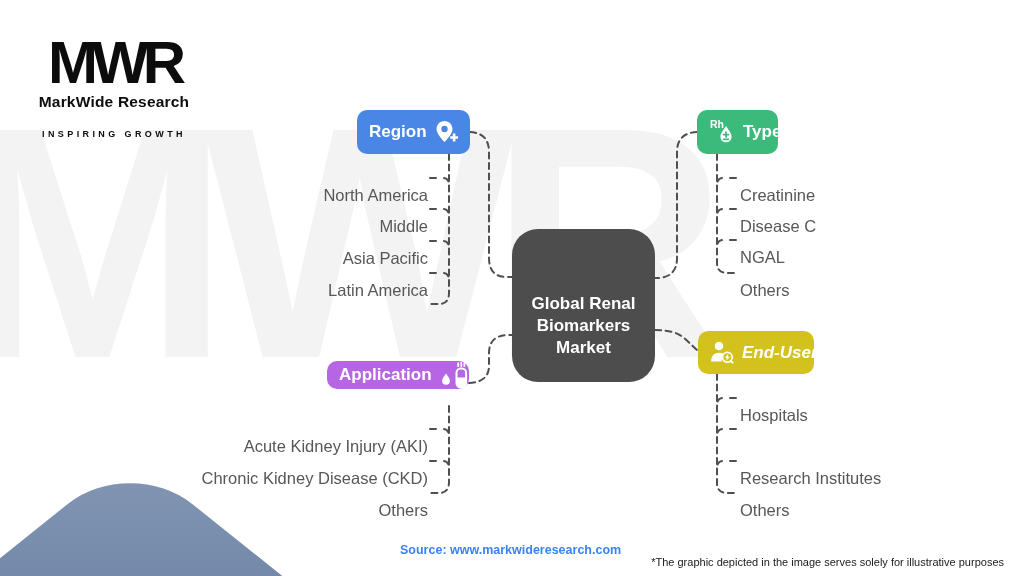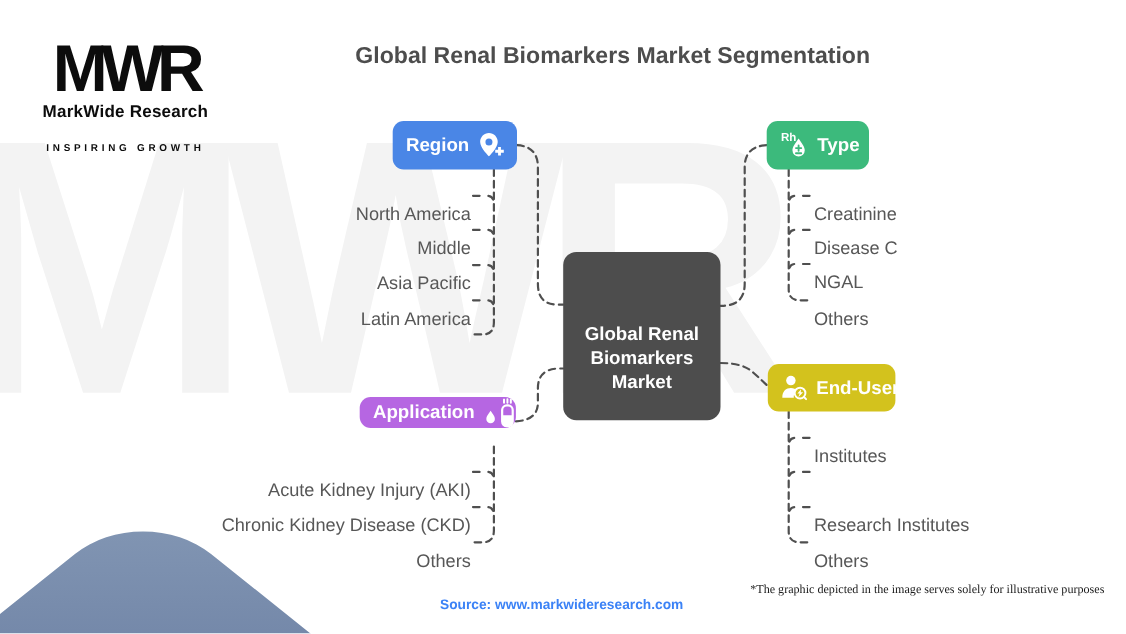--- a/index.html
+++ b/index.html
@@ -46,40 +46,40 @@
   
   .node { position:absolute; z-index:3; display:flex; align-items:center; }
   .branch-node {
     border-radius:10px; padding:0 12px; gap:7px;
     justify-content:space-between; background:var(--bc,#888);
   }
   .node-label { color:#ffffff; font-weight:bold; font-size:17px; white-space:nowrap; }
   .node-icon { display:flex; align-items:center; }
 
   #node-region      { left:357px; top:110px; width:113px; height:44px; }
-  #node-type        { left:697px; top:110px; width:93px;  height:44px; }
+  #node-type        { left:697px; top:110px; width:81px;  height:44px; }
   #node-application { left:327px; top:361px; width:142px; height:28px; }
-  #node-enduser     { left:698px; top:331px; width:116px; height:43px; }
+  #node-enduser     { left:698px; top:331px; width:116px; height:43px;font-style:italic; }
 
   .center-node {
     left:512px; top:229px; width:143px; height:153px;
-    background:#4d4d4d; border-radius:12px;
+    background:#4d4d4d; border-radius:26px;
     color:#ffffff; font-weight:bold; font-size:17px; line-height:22px;
     text-align:center; justify-content:center; align-items:flex-start;
     padding:64px 10px 0 10px; z-index:3;
   }
 
   
   .item { position:absolute; z-index:3; font-size:16.5px; color:#575757; height:20px; line-height:20px; white-space:nowrap;margin-top:17px; }
   .item-left  { right:596px; text-align:right; }
   .item-right { left:740px; text-align:center; }
 
   
   .source { position:absolute; left:400px; top:543px; font-size:12.5px; font-weight:bold; color:#3b82f6; z-index:3; }
-  .disclaimer { position:absolute; right:20px; top:530px; font-size:11px; color:#1a1a1a; z-index:3;font-family:Liberation Serif, serif; }
+  .disclaimer { position:absolute; right:20px; top:556px; font-size:11px; color:#1a1a1a; z-index:3; }
 </style>
 </head>
 <body>
 
 <div id="canvas">
 
   <div class="watermark">MWR</div>
   <div class="corner-shape"></div>
 
   <svg id="connectors" width="1024" height="576" viewBox="0 0 1024 576">
@@ -101,21 +101,20 @@
     <path d="M697,132 Q677,133 677,152 V258 Q677,277 658,278 L655,278"></path>
     <path d="M655,330 Q675,330 684,338 Q693,346 698,351"></path>
   </svg>
 
   <div class="logo">
     <div class="logo-mark">MWR</div>
     <div class="logo-name">MarkWide Research</div>
     <div class="logo-tagline">INSPIRING GROWTH</div>
   </div>
 
-  <h1 class="title">Global Renal Biomarkers Market Segmentation</h1>
 
   <div class="node center-node" style="background: rgb(77, 77, 77);">Global Renal Biomarkers Market</div>
 
   <div class="node branch-node" id="node-region" style="--bc: #4a86e6;">
     <span class="node-label">Region</span>
     <span class="node-icon">
       <svg width="25" height="25" viewBox="0 0 25 25">
         <path fill="#fff" fill-rule="evenodd" d="M10.5,1 C6.1,1 2.5,4.6 2.5,9 c0,5.5 8,13 8,13 s8,-7.5 8,-13 C18.5,4.6 14.9,1 10.5,1 Z M10.5,12.2 a3.2,3.2 0 1 1 0,-6.4 a3.2,3.2 0 0 1 0,6.4 Z"></path>
         <path fill="#fff" d="M16.2,16.2 h2.6 v-2.6 h2.6 v2.6 h2.6 v2.6 h-2.6 v2.6 h-2.6 v-2.6 h-2.6 Z"></path>
       </svg>
@@ -165,20 +164,20 @@
 
   <div class="item item-right" style="top:168px">Creatinine</div>
   <div class="item item-right" style="top:199px">Disease C</div>
   <div class="item item-right" style="top:230px">NGAL</div>
   <div class="item item-right" style="top:263px">Others</div>
 
   <div class="item item-left" style="top:419px">Acute Kidney Injury (AKI)</div>
   <div class="item item-left" style="top:451px">Chronic Kidney Disease (CKD)</div>
   <div class="item item-left" style="top:483px">Others</div>
 
-  <div class="item item-right" style="top:388px">Institutes</div>
+  <div class="item item-right" style="top:388px">Hospitals</div>
   <div class="item item-right" style="top:451px">Research Institutes</div>
   <div class="item item-right" style="top:483px">Others</div>
 
   <div class="source">Source: www.markwideresearch.com</div>
   <div class="disclaimer">*The graphic depicted in the image serves solely for illustrative purposes</div>
 
 </div>
 
 </body></html>

